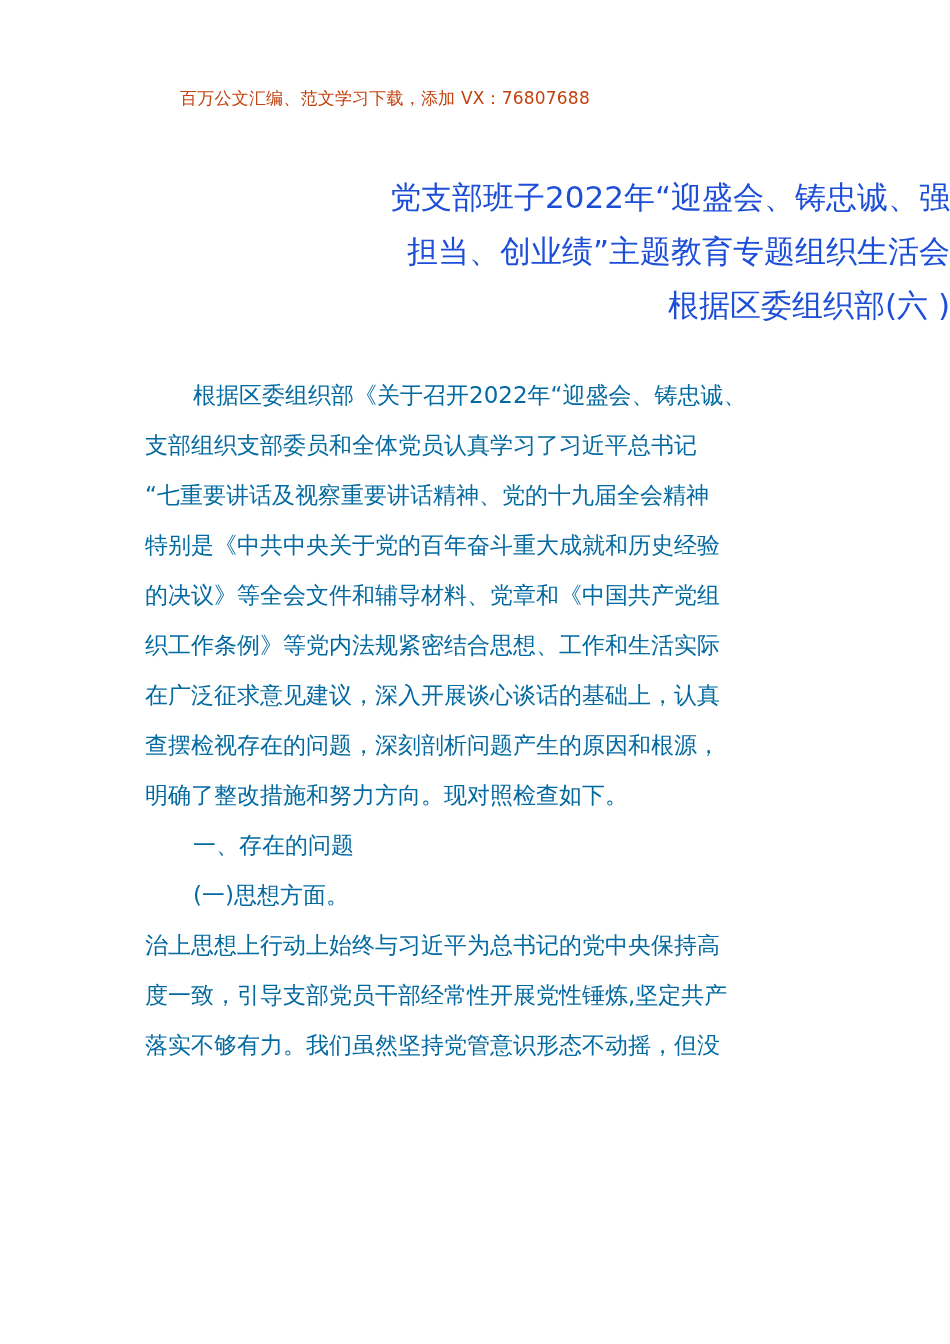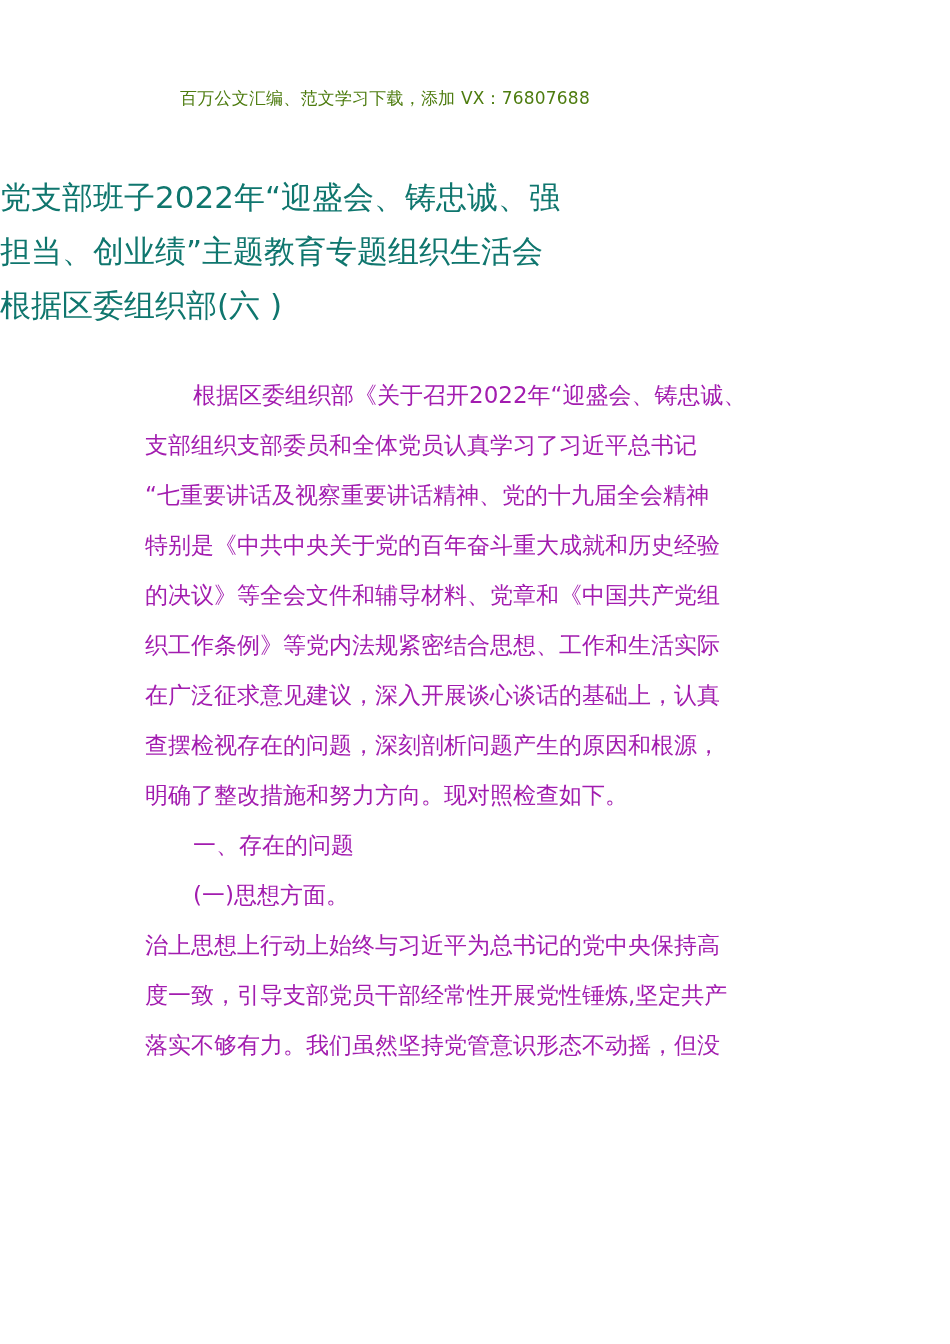--- a/index.html
+++ b/index.html
@@ -15,46 +15,46 @@
       font-family: "DejaVu Sans", "Liberation Sans", sans-serif;
       color: #111111;
     }
     .watermark {
       position: absolute;
       top: 84px;
       left: 0;
       width: 770px;
       text-align: center;
       font-size: 17px;
-      color: #4d7c0f;
+      color: #c2410c;
       letter-spacing: 0.2px;
       line-height: 28px;
     }
     .title {
       position: absolute;
       top: 170px;
       left: 0;
       width: 950px;
-      text-align: left;
+      text-align: right;
       font-size: 31px;
       line-height: 54px;
-      color: #0f766e;
+      color: #1d4ed8;
     }
     .title .tline {
       display: block;
       white-space: nowrap;
     }
     .body-text {
       position: absolute;
       top: 370px;
       left: 145px;
       width: 670px;
       font-size: 23px;
       line-height: 50px;
-      color: #a21caf;
+      color: #0369a1;
     }
     .body-text .line {
       display: block;
       white-space: nowrap;
       height: 50px;
     }
     .indent {
       padding-left: 48px;
     }
   </style>

